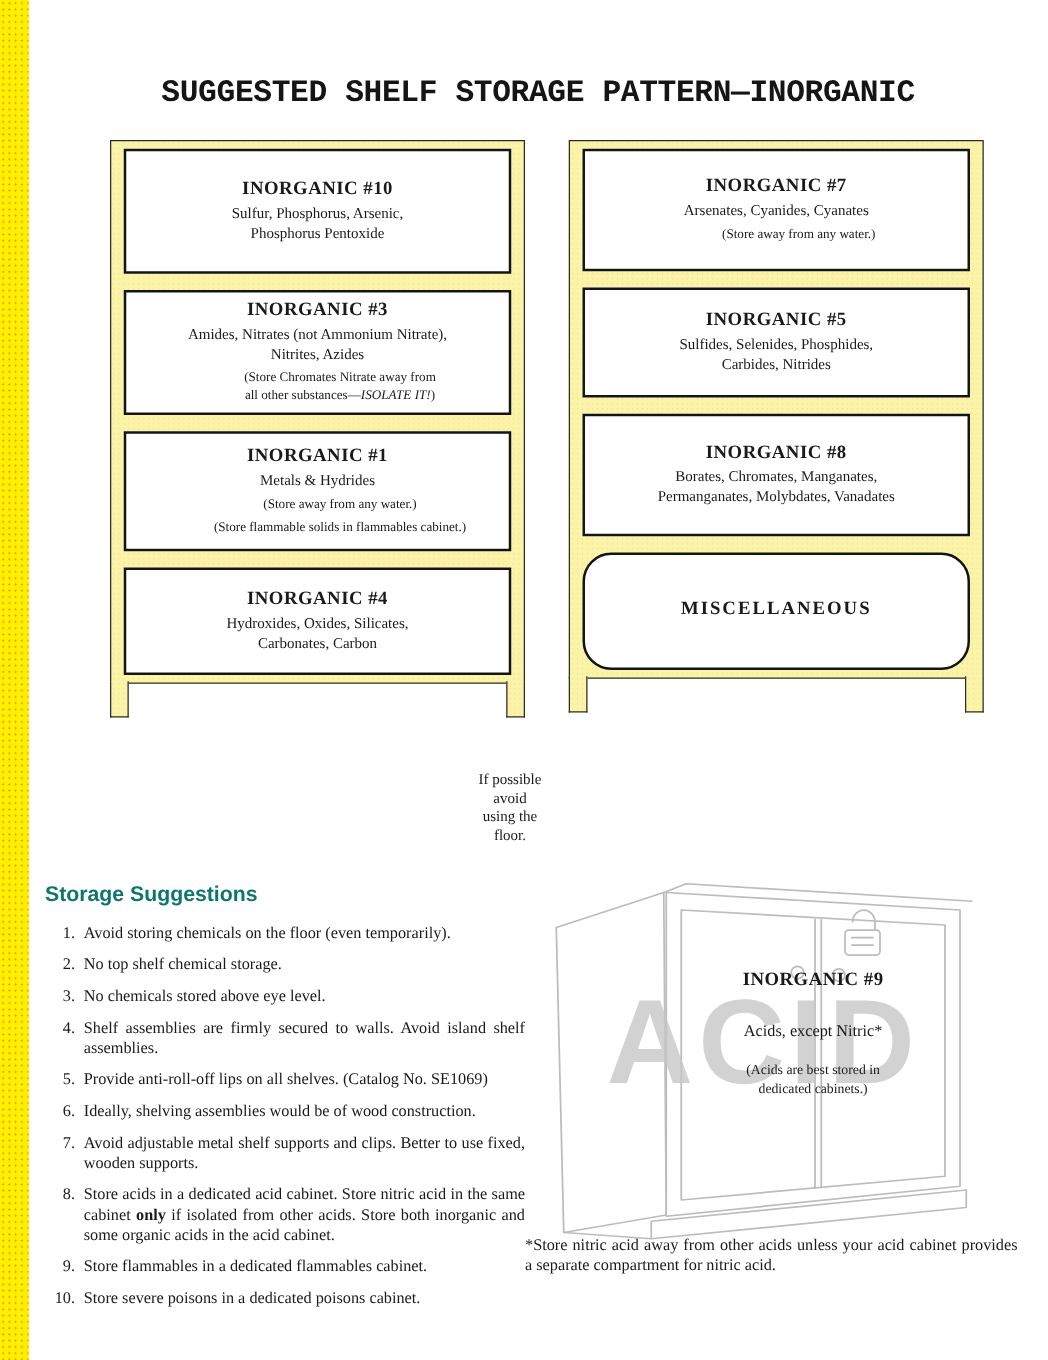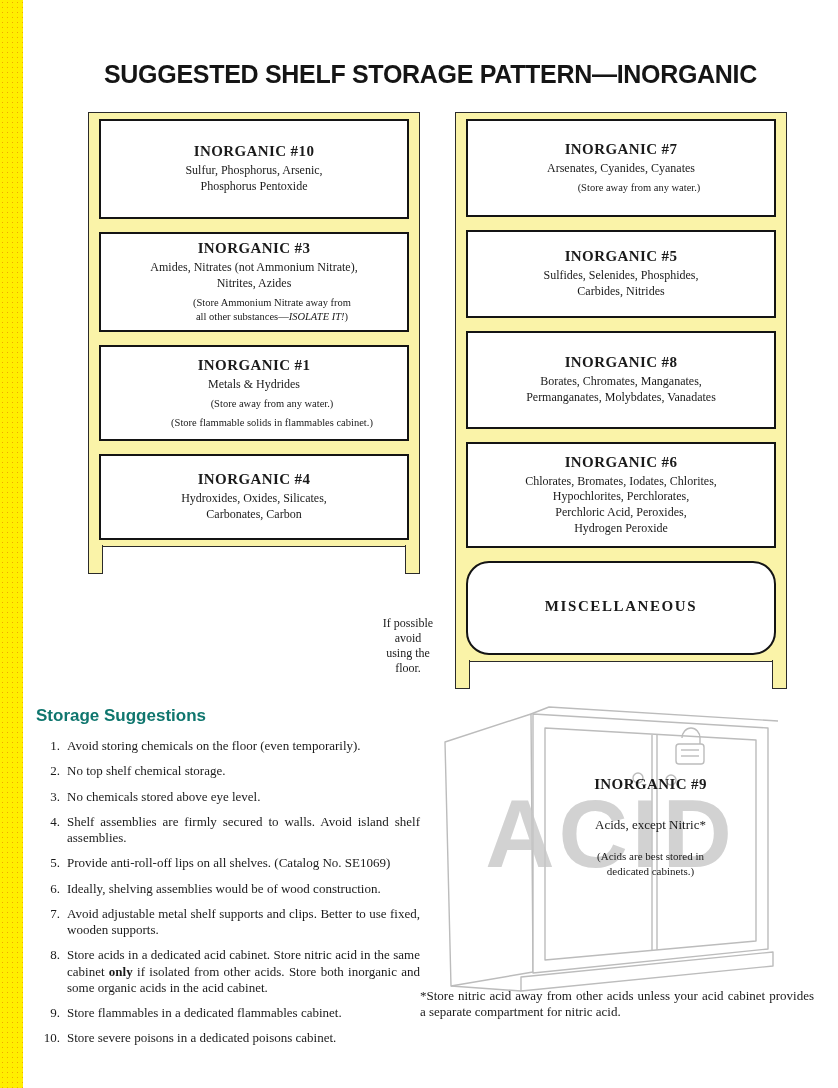--- a/index.html
+++ b/index.html
@@ -4,21 +4,21 @@
 <style>
   html,body{margin:0;padding:0;background:#fff;}
   .page{position:relative;width:838px;height:1088px;background:#fff;overflow:hidden;
         font-family:"Liberation Serif",serif;color:#1a1a1a;}
   
   .edge-bar{position:absolute;left:0;top:0;width:23px;height:1088px;
         background-color:#ffef00;
         background-image:radial-gradient(circle,#f0a600 22%,rgba(0,0,0,0) 24%);
         background-size:5px 5px;}
   .title{position:absolute;left:23px;right:0;top:60px;margin:0;text-align:center;
-        font-family:Liberation Sans, sans-serif;font-weight:bold;font-size:25px;
+        font-family:Liberation Mono, monospace;font-weight:bold;font-size:25px;
         letter-spacing:-0.3px;color:#151515;}
   
   .unit{position:absolute;width:332px;box-sizing:border-box;padding:6px 10px;
         display:flex;flex-direction:column;gap:13px;border:1px solid #2b2b2b;}
   .yellow-tex{background-color:#faf3a8;
         background-image:radial-gradient(circle,#eedb8d 18%,rgba(0,0,0,0) 20%);
         background-size:4px 4px;}
   .unit-left{left:88px;top:112px;}
   .unit-right{left:455px;top:112px;}
   .box{background:#fff;border:2px solid #141414;box-sizing:border-box;
@@ -70,21 +70,21 @@
   <div class="box" style="height: 100px;">
         <div class="box-h">INORGANIC #10</div>
         <div class="line">Sulfur, Phosphorus, Arsenic,</div>
         <div class="line">Phosphorus Pentoxide</div>
       </div>
       <div class="box" style="height: 100px;">
         <div class="box-h">INORGANIC #3</div>
         <div class="line">Amides, Nitrates (not Ammonium Nitrate),</div>
         <div class="line">Nitrites, Azides</div>
         <div class="note">
-          <div>(Store Ammonium Nitrate away from</div>
+          <div>(Store Chromates Nitrate away from</div>
           <div>all other substances—<i>ISOLATE IT!</i>)</div>
         </div>
       </div>
       <div class="box" style="height: 96px;">
         <div class="box-h">INORGANIC #1</div>
         <div class="line">Metals &amp; Hydrides</div>
         <div class="note">
           <div>(Store away from any water.)</div>
         </div>
         <div class="note">
@@ -110,27 +110,20 @@
       </div>
       <div class="box" style="height: 88px;">
         <div class="box-h">INORGANIC #5</div>
         <div class="line">Sulfides, Selenides, Phosphides,</div>
         <div class="line">Carbides, Nitrides</div>
       </div>
       <div class="box" style="height: 98px;">
         <div class="box-h">INORGANIC #8</div>
         <div class="line">Borates, Chromates, Manganates,</div>
         <div class="line">Permanganates, Molybdates, Vanadates</div>
-      </div>
-      <div class="box" style="height: 106px;">
-        <div class="box-h">INORGANIC #6</div>
-        <div class="line">Chlorates, Bromates, Iodates, Chlorites,</div>
-        <div class="line">Hypochlorites, Perchlorates,</div>
-        <div class="line">Perchloric Acid, Peroxides,</div>
-        <div class="line">Hydrogen Peroxide</div>
       </div>
       <div class="box" style="height: 94px; border-radius: 23px;">
         <div class="box-h wide">MISCELLANEOUS</div>
       </div>
     </section>
 
   <div class="floor-note">
     <div>If possible</div>
     <div>avoid</div>
     <div>using the</div>

